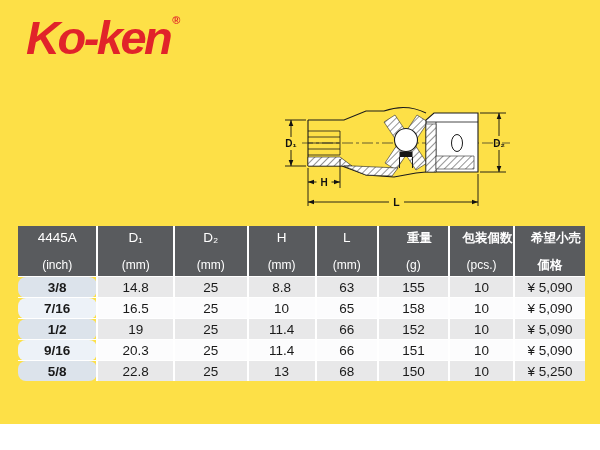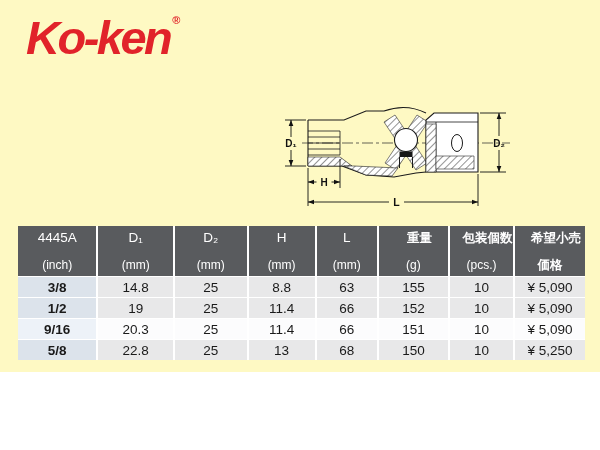--- a/index.html
+++ b/index.html
@@ -1,16 +1,16 @@
 <!DOCTYPE html>
 <html><head>
 <meta charset="utf-8">
 <style>
   html,body{margin:0;padding:0;background:#fff;}
-  .page{position:relative;width:600px;height:372px;background:#fef9c3;overflow:hidden;
+  .page{position:relative;width:600px;height:424px;background:#fde047;overflow:hidden;
         font-family:"Liberation Sans","DejaVu Sans",sans-serif;}
 
   
   .logo{position:absolute;left:26px;top:10px;color:#e1232a;font-style:italic;font-weight:bold;white-space:nowrap;}
   .logo-text{font-size:47px;letter-spacing:-2.5px;}
   .logo-reg{font-size:11px;vertical-align:30px;margin-left:2px;font-style:normal;}
 
   
   .diagram{position:absolute;left:278px;top:80px;width:250px;height:142px;}
 
@@ -18,21 +18,21 @@
   table.spec{position:absolute;left:18px;top:226px;width:567px;border-collapse:collapse;table-layout:fixed;}
   table.spec th,table.spec td{padding:0;text-align:center;vertical-align:middle;}
   table.spec th+th,table.spec td+td{border-left:2px solid #fff;}
   thead th{background:#595b5e;color:#fff;height:50px;font-weight:normal;}
   .h1{display:block;font-size:13.5px;line-height:16px;}
   .h2{display:block;font-size:12px;line-height:15px;margin-top:12px;}
   th.cjk .h1{font-weight:bold;font-size:12.5px;padding-left:12px;}
   th.cjk2 .h2{font-weight:bold;font-size:12.5px;}
   tbody td{height:20px;font-size:13.5px;color:#1a1a1a;background:#fcfcfd;border-top:1.5px solid #fff;}
   tbody tr.odd td{background:#e8e8e9;}
-  tbody td.size{font-weight:bold;background:#edf2f8;}
+  tbody td.size{font-weight:bold;background:#edf2f8;border-radius:8px;}
   tbody tr.odd td.size{background:#dce3eb;}
 </style>
 </head>
 <body>
 
 <div class="page">
 
   <div class="logo">
     <span class="logo-text">Ko-ken</span><span class="logo-reg">®</span>
   </div>
@@ -161,20 +161,30 @@
       <tr class="odd">
         <td class="size">3/8</td>
         <td>14.8</td>
         <td>25</td>
         <td>8.8</td>
         <td>63</td>
         <td>155</td>
         <td>10</td>
         <td>¥ 5,090</td>
       </tr>
+      <tr>
+        <td class="size">7/16</td>
+        <td>16.5</td>
+        <td>25</td>
+        <td>10</td>
+        <td>65</td>
+        <td>158</td>
+        <td>10</td>
+        <td>¥ 5,090</td>
+      </tr>
       <tr class="odd">
         <td class="size">1/2</td>
         <td>19</td>
         <td>25</td>
         <td>11.4</td>
         <td>66</td>
         <td>152</td>
         <td>10</td>
         <td>¥ 5,090</td>
       </tr>

